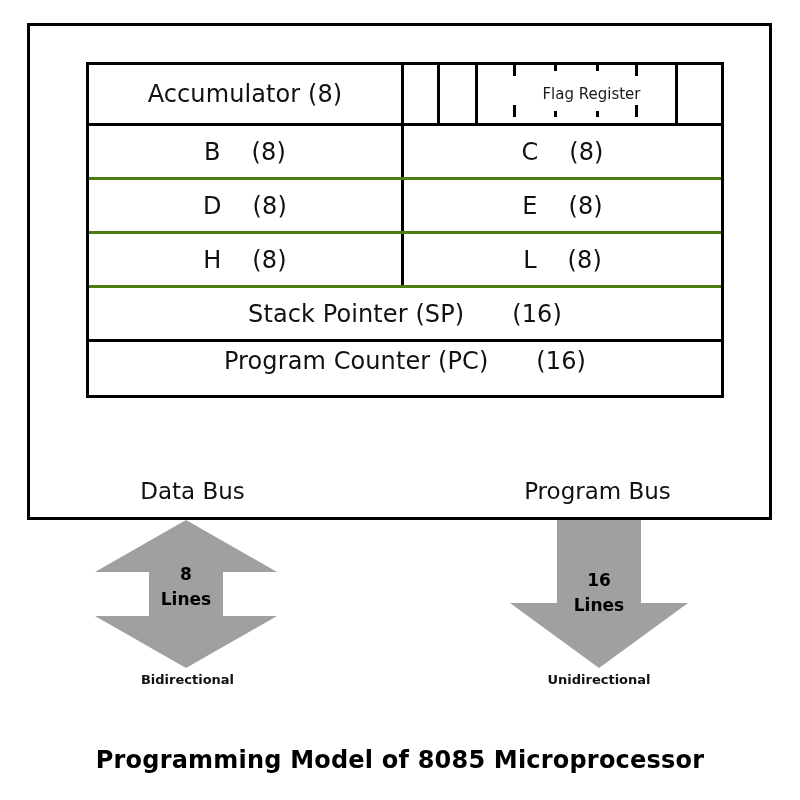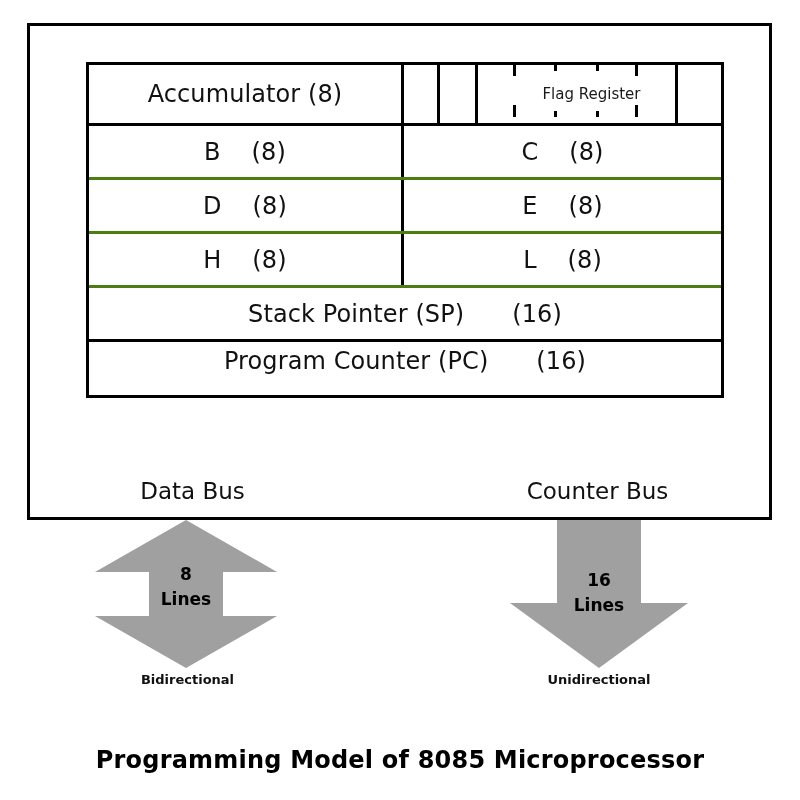--- a/index.html
+++ b/index.html
@@ -263,21 +263,21 @@
       <span class="name">Program Counter (PC)</span>
       <span class="gap"></span>
       <span class="name">(16)</span>
     </div>
   </div>
 
 </div>
 
 <div class="bus-label" id="data-bus-label">Data Bus</div>
 
-<div class="bus-label" id="address-bus-label">Counter Bus</div>
+<div class="bus-label" id="address-bus-label">Program Bus</div>
 
 <div id="data-bus-arrow">
   <svg width="182" height="148" viewBox="0 0 182 148">
     <polygon points="91,0 182,52 128,52 128,96 182,96 91,148 0,96 54,96 54,52 0,52" fill="#A0A0A0"></polygon>
   </svg>
   <div class="arrow-text">
     <div>8</div>
     <div>Lines</div>
   </div>
 </div>

